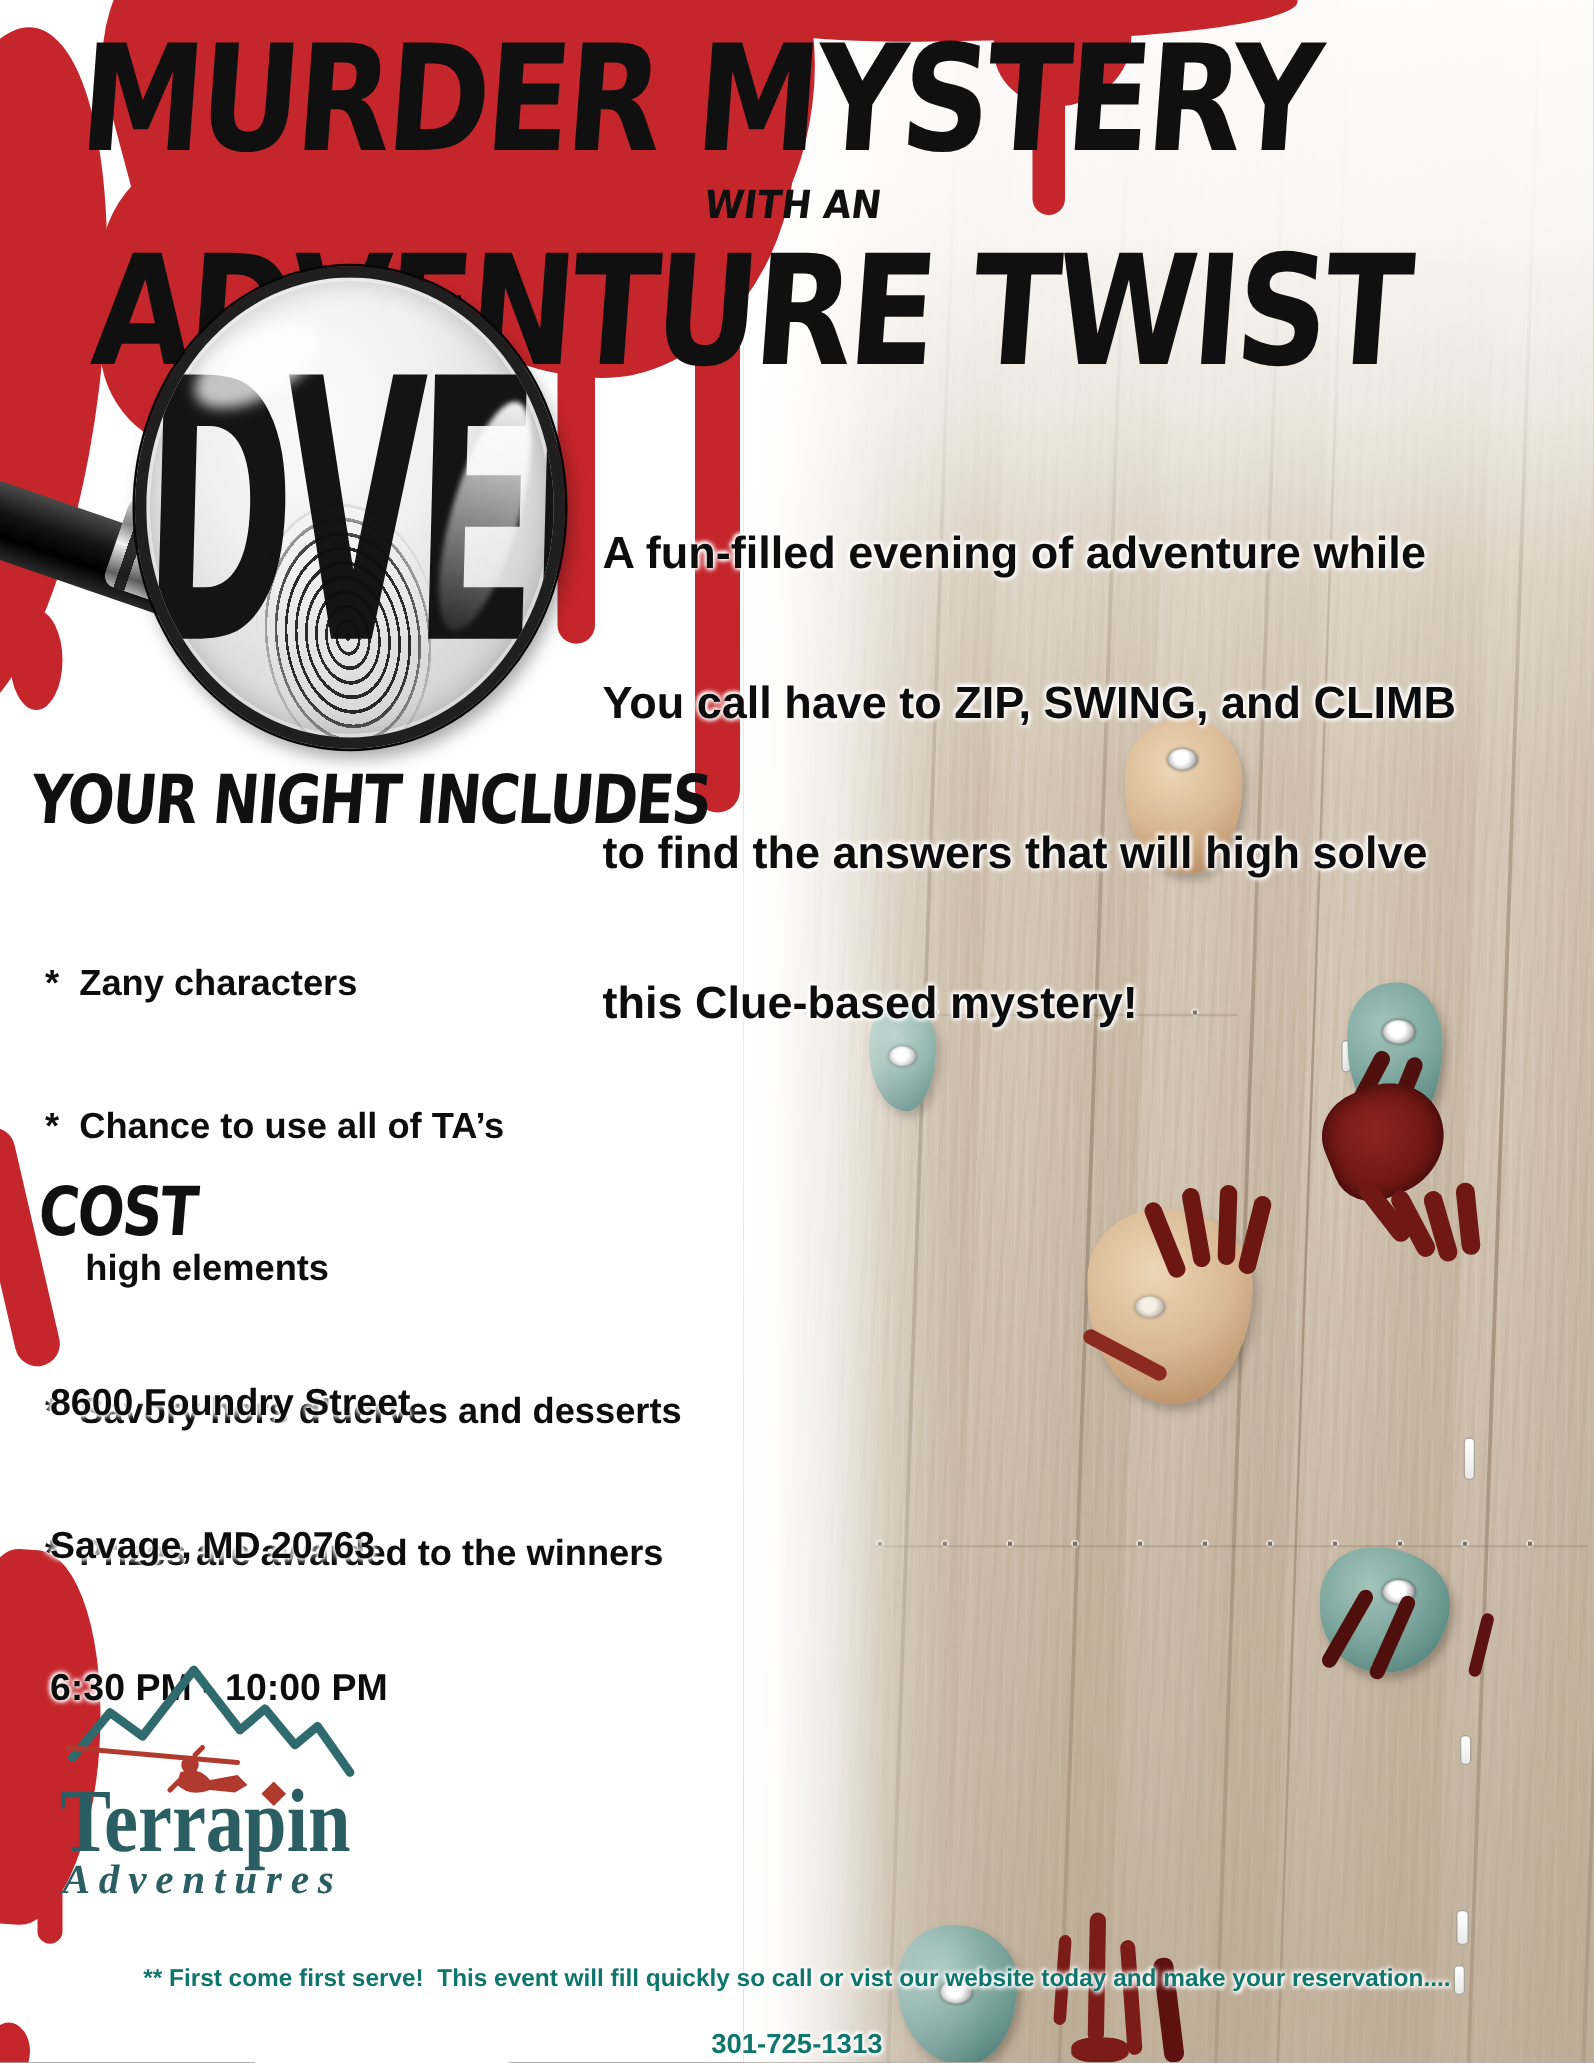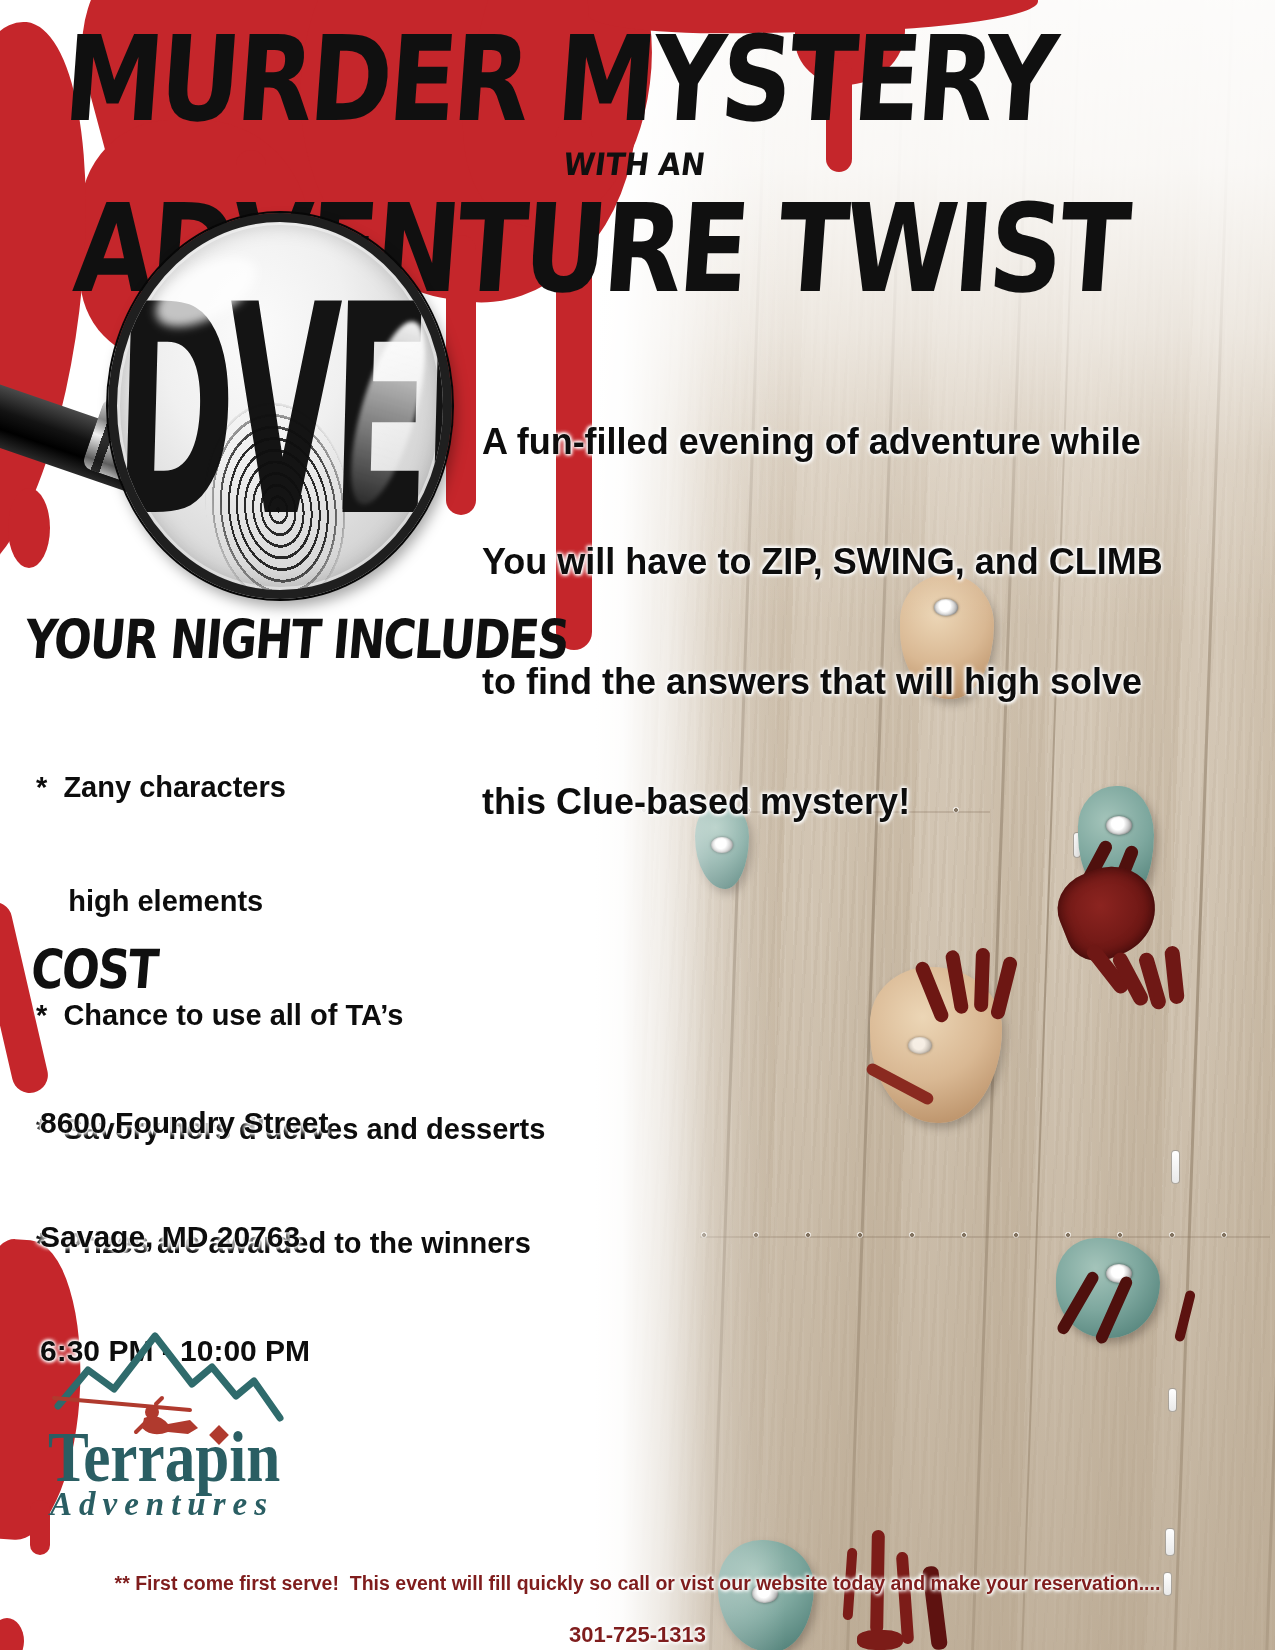--- a/index.html
+++ b/index.html
@@ -106,21 +106,21 @@
   .lens-glare2 { position:absolute; left:34px; top:44px; width:110px; height:52px; border-radius:50%;
       background:rgba(255,255,255,0.75); transform:rotate(-28deg); filter:blur(5px); }
   
   .logo { position:absolute; left:40px; top:1288px; width:290px; height:260px; }
   .logo-name { position:absolute; left:8px; top:128px; font-family:"Liberation Serif", serif; font-weight:bold;
       font-size:72px; color:#2a5e63; transform:scaleX(0.85); transform-origin:left top; }
   .logo-idot { position:absolute; left:172px; top:140px; width:14px; height:14px; background:#b03a2e; transform:rotate(45deg); }
   .logo-tagline { position:absolute; left:10px; top:198px; font-family:"Liberation Serif", serif; font-style:italic;
       font-weight:bold; font-size:33px; letter-spacing:7px; color:#2a5e63; }
   
-  .footer-line { position:absolute; left:0; width:1275px; text-align:center; font-weight:bold; color:#7f1d1d;
+  .footer-line { position:absolute; left:0; width:1275px; text-align:center; font-weight:bold; color:#0f766e;
       text-shadow:0 0 5px #fff, 0 0 5px #fff, 1px 1px 3px #fff, -1px -1px 3px #fff; z-index:8; white-space:pre; }
   .footer-1 { top:1572px; font-size:19.5px; }
   .footer-2 { top:1598px; font-size:23px; }
   .footer-3 { top:1622px; font-size:22px; }
   .abs { position:absolute; }
 </style>
 </head>
 <body>
 
 <div class="page">
@@ -215,30 +215,30 @@
     <div class="lens">
       <div class="lens-text">DVEN</div>
       <div class="fingerprint"></div>
       <div class="lens-glare"></div>
       <div class="lens-glare2"></div>
     </div>
   </div>
 
   <div class="bodytxt intro">
     <div>A fun-filled evening of adventure while</div>
-    <div>You will have to ZIP, SWING, and CLIMB</div>
+    <div>You call have to ZIP, SWING, and CLIMB</div>
     <div>to find the answers that will high solve</div>
     <div>this Clue-based mystery!</div>
   </div>
 
   <div class="heading inc-heading">YOUR NIGHT INCLUDES</div>
   <div class="bodytxt inc-list">
     <div>*  Zany characters</div>
+    <div>*  Chance to use all of TA’s</div>
     <div>    high elements</div>
-    <div>*  Chance to use all of TA’s</div>
     <div>*  Savory hors d’uerves and desserts</div>
     <div>*  Prizes are awarded to the winners</div>
   </div>
 
   <div class="heading cost-heading">COST</div>
   <div class="bodytxt cost-lines">
     <div>8600 Foundry Street</div>
     <div>Savage, MD 20763</div>
     <div>6:30 PM - 10:00 PM</div>
   </div>

